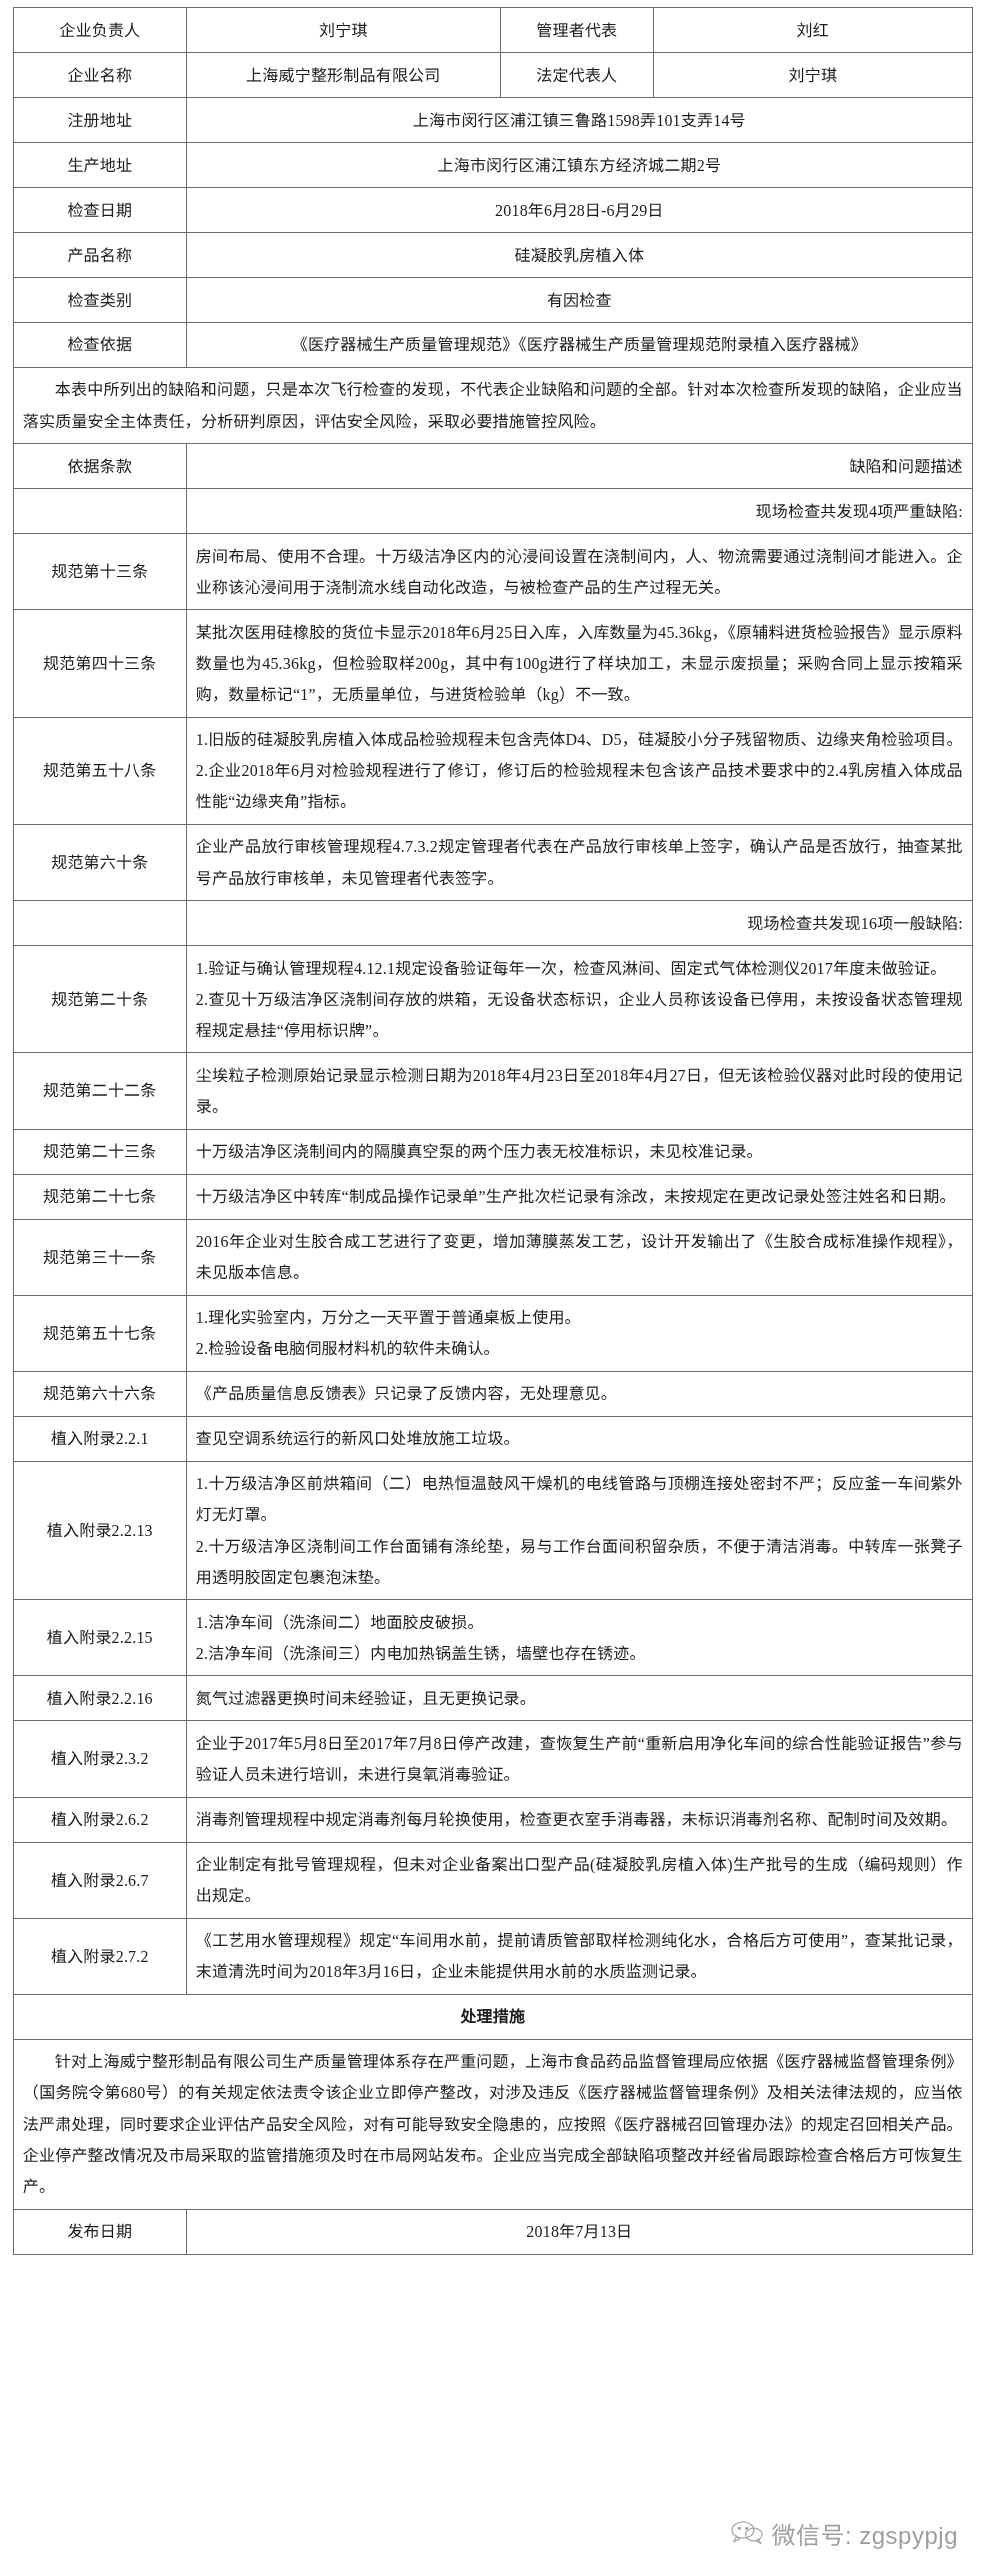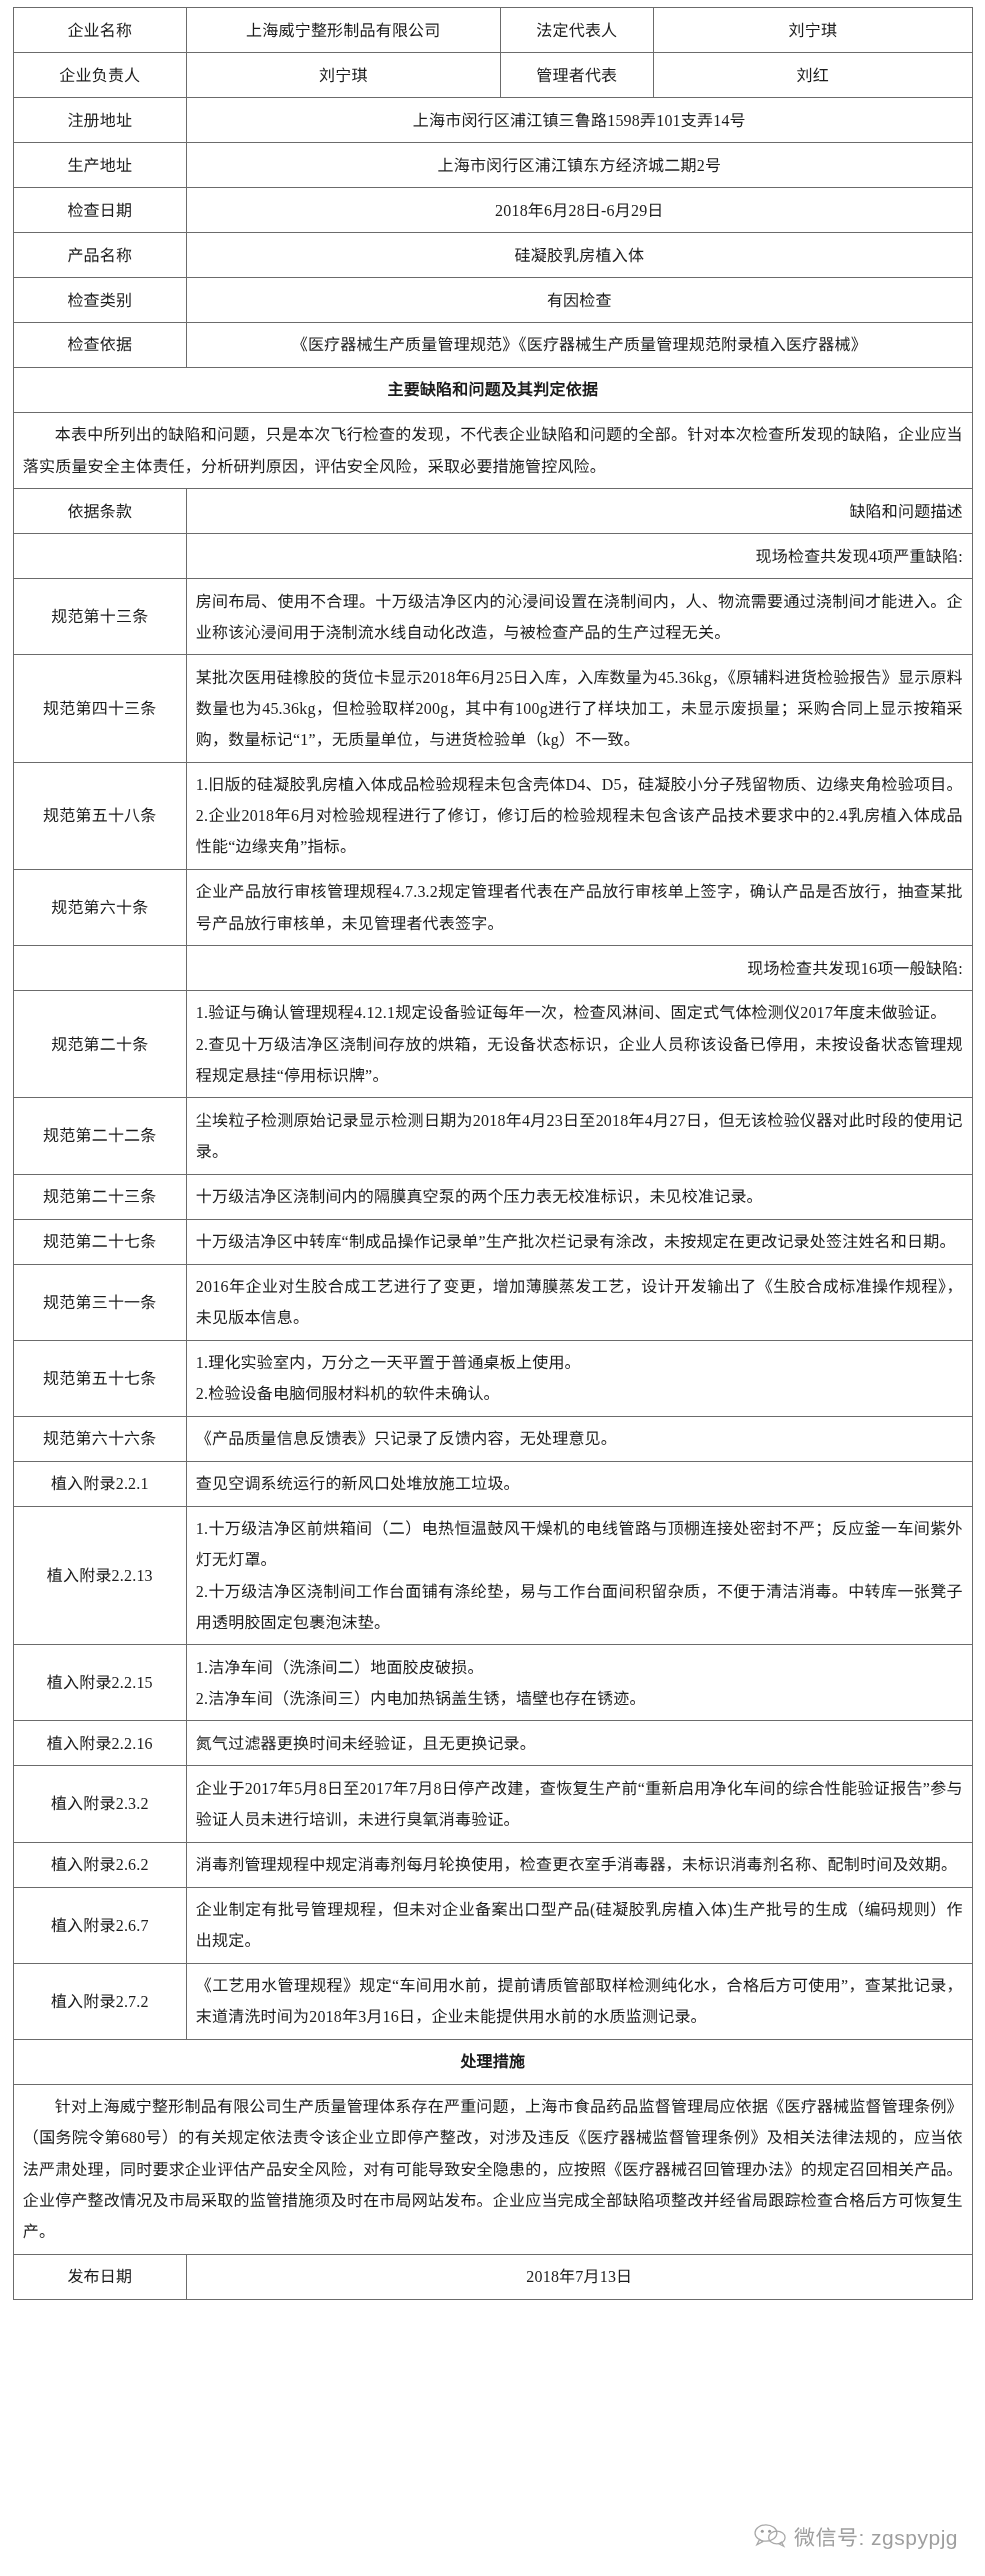--- a/index.html
+++ b/index.html
@@ -86,21 +86,21 @@
 
   
   .watermark {
     position: absolute;
     right: 27px;
     bottom: 25.5px;
     display: flex;
     align-items: center;
     gap: 6.4px;
     color: #8e8e8e;
-    font-size: 21px;
+    font-size: 24px;
     font-family: "Liberation Sans", sans-serif;
     pointer-events: none;
     opacity: .85;
   }
   .watermark svg { display: block; }
   .wm-text { letter-spacing: 0.5px; }
 </style>
 </head>
 <body>
 
@@ -109,31 +109,31 @@
   <table class="doc">
     <colgroup>
       <col class="c-label">
         <col class="c-mid">
         <col class="c-label2">
         <col class="c-last">
     </colgroup>
     <tbody>
 
       <tr class="header-row">
+        <td class="lbl">企业负责人</td>
+        <td class="val-center">刘宁琪</td>
+        <td class="lbl">管理者代表</td>
+        <td class="val-center">刘红</td>
+      </tr>
+      <tr class="header-row">
         <td class="lbl">企业名称</td>
         <td class="val-center">上海威宁整形制品有限公司</td>
         <td class="lbl">法定代表人</td>
         <td class="val-center">刘宁琪</td>
       </tr>
-      <tr class="header-row">
-        <td class="lbl">企业负责人</td>
-        <td class="val-center">刘宁琪</td>
-        <td class="lbl">管理者代表</td>
-        <td class="val-center">刘红</td>
-      </tr>
 
       <tr class="header-row">
         <td class="lbl">注册地址</td>
         <td class="val-center" colspan="3">上海市闵行区浦江镇三鲁路1598弄101支弄14号</td>
       </tr>
       <tr class="header-row">
         <td class="lbl">生产地址</td>
         <td class="val-center" colspan="3">上海市闵行区浦江镇东方经济城二期2号</td>
       </tr>
       <tr class="header-row">
@@ -146,23 +146,20 @@
       </tr>
       <tr class="header-row">
         <td class="lbl">检查类别</td>
         <td class="val-center" colspan="3">有因检查</td>
       </tr>
       <tr class="header-row">
         <td class="lbl">检查依据</td>
         <td class="val-center" colspan="3">《医疗器械生产质量管理规范》《医疗器械生产质量管理规范附录植入医疗器械》</td>
       </tr>
 
-      <tr>
-        <td class="section-title" colspan="4">主要缺陷和问题及其判定依据</td>
-      </tr>
       <tr>
         <td class="para" colspan="4">本表中所列出的缺陷和问题，只是本次飞行检查的发现，不代表企业缺陷和问题的全部。针对本次检查所发现的缺陷，企业应当落实质量安全主体责任，分析研判原因，评估安全风险，采取必要措施管控风险。</td>
       </tr>
 
       <tr>
         <td class="lbl">依据条款</td>
         <td class="val-left" colspan="3">缺陷和问题描述</td>
       </tr>
 
       <tr>

